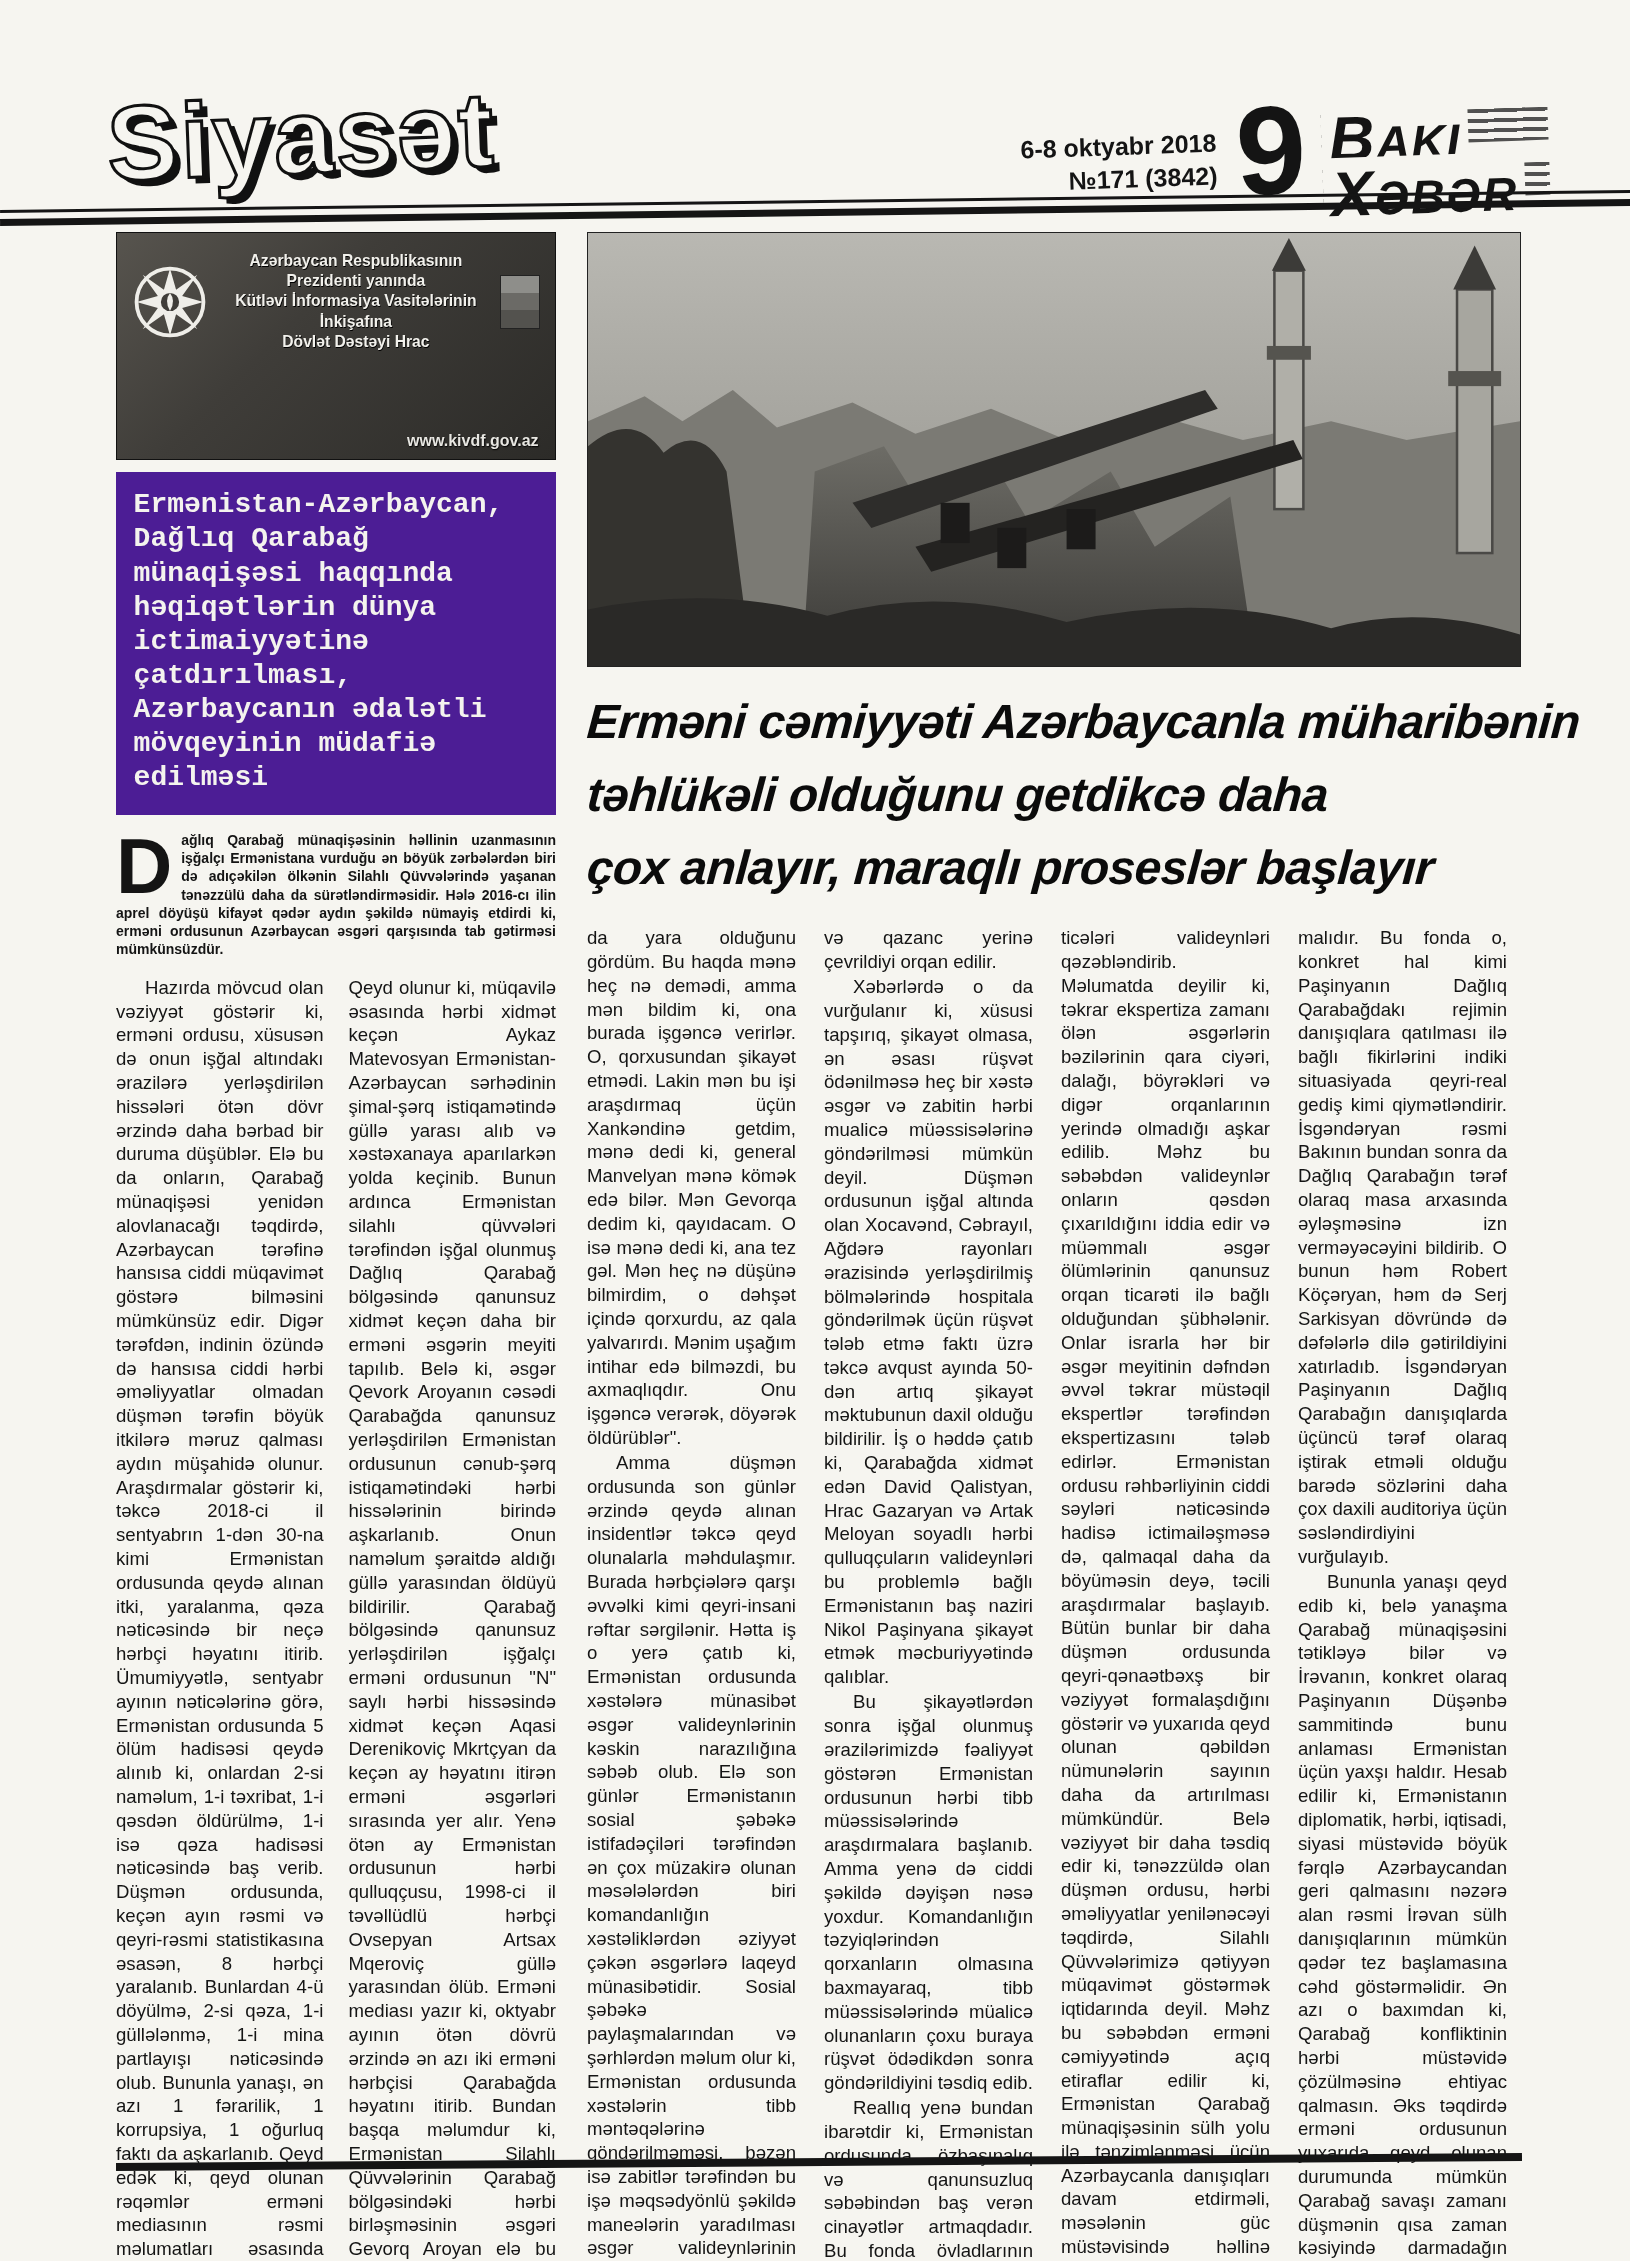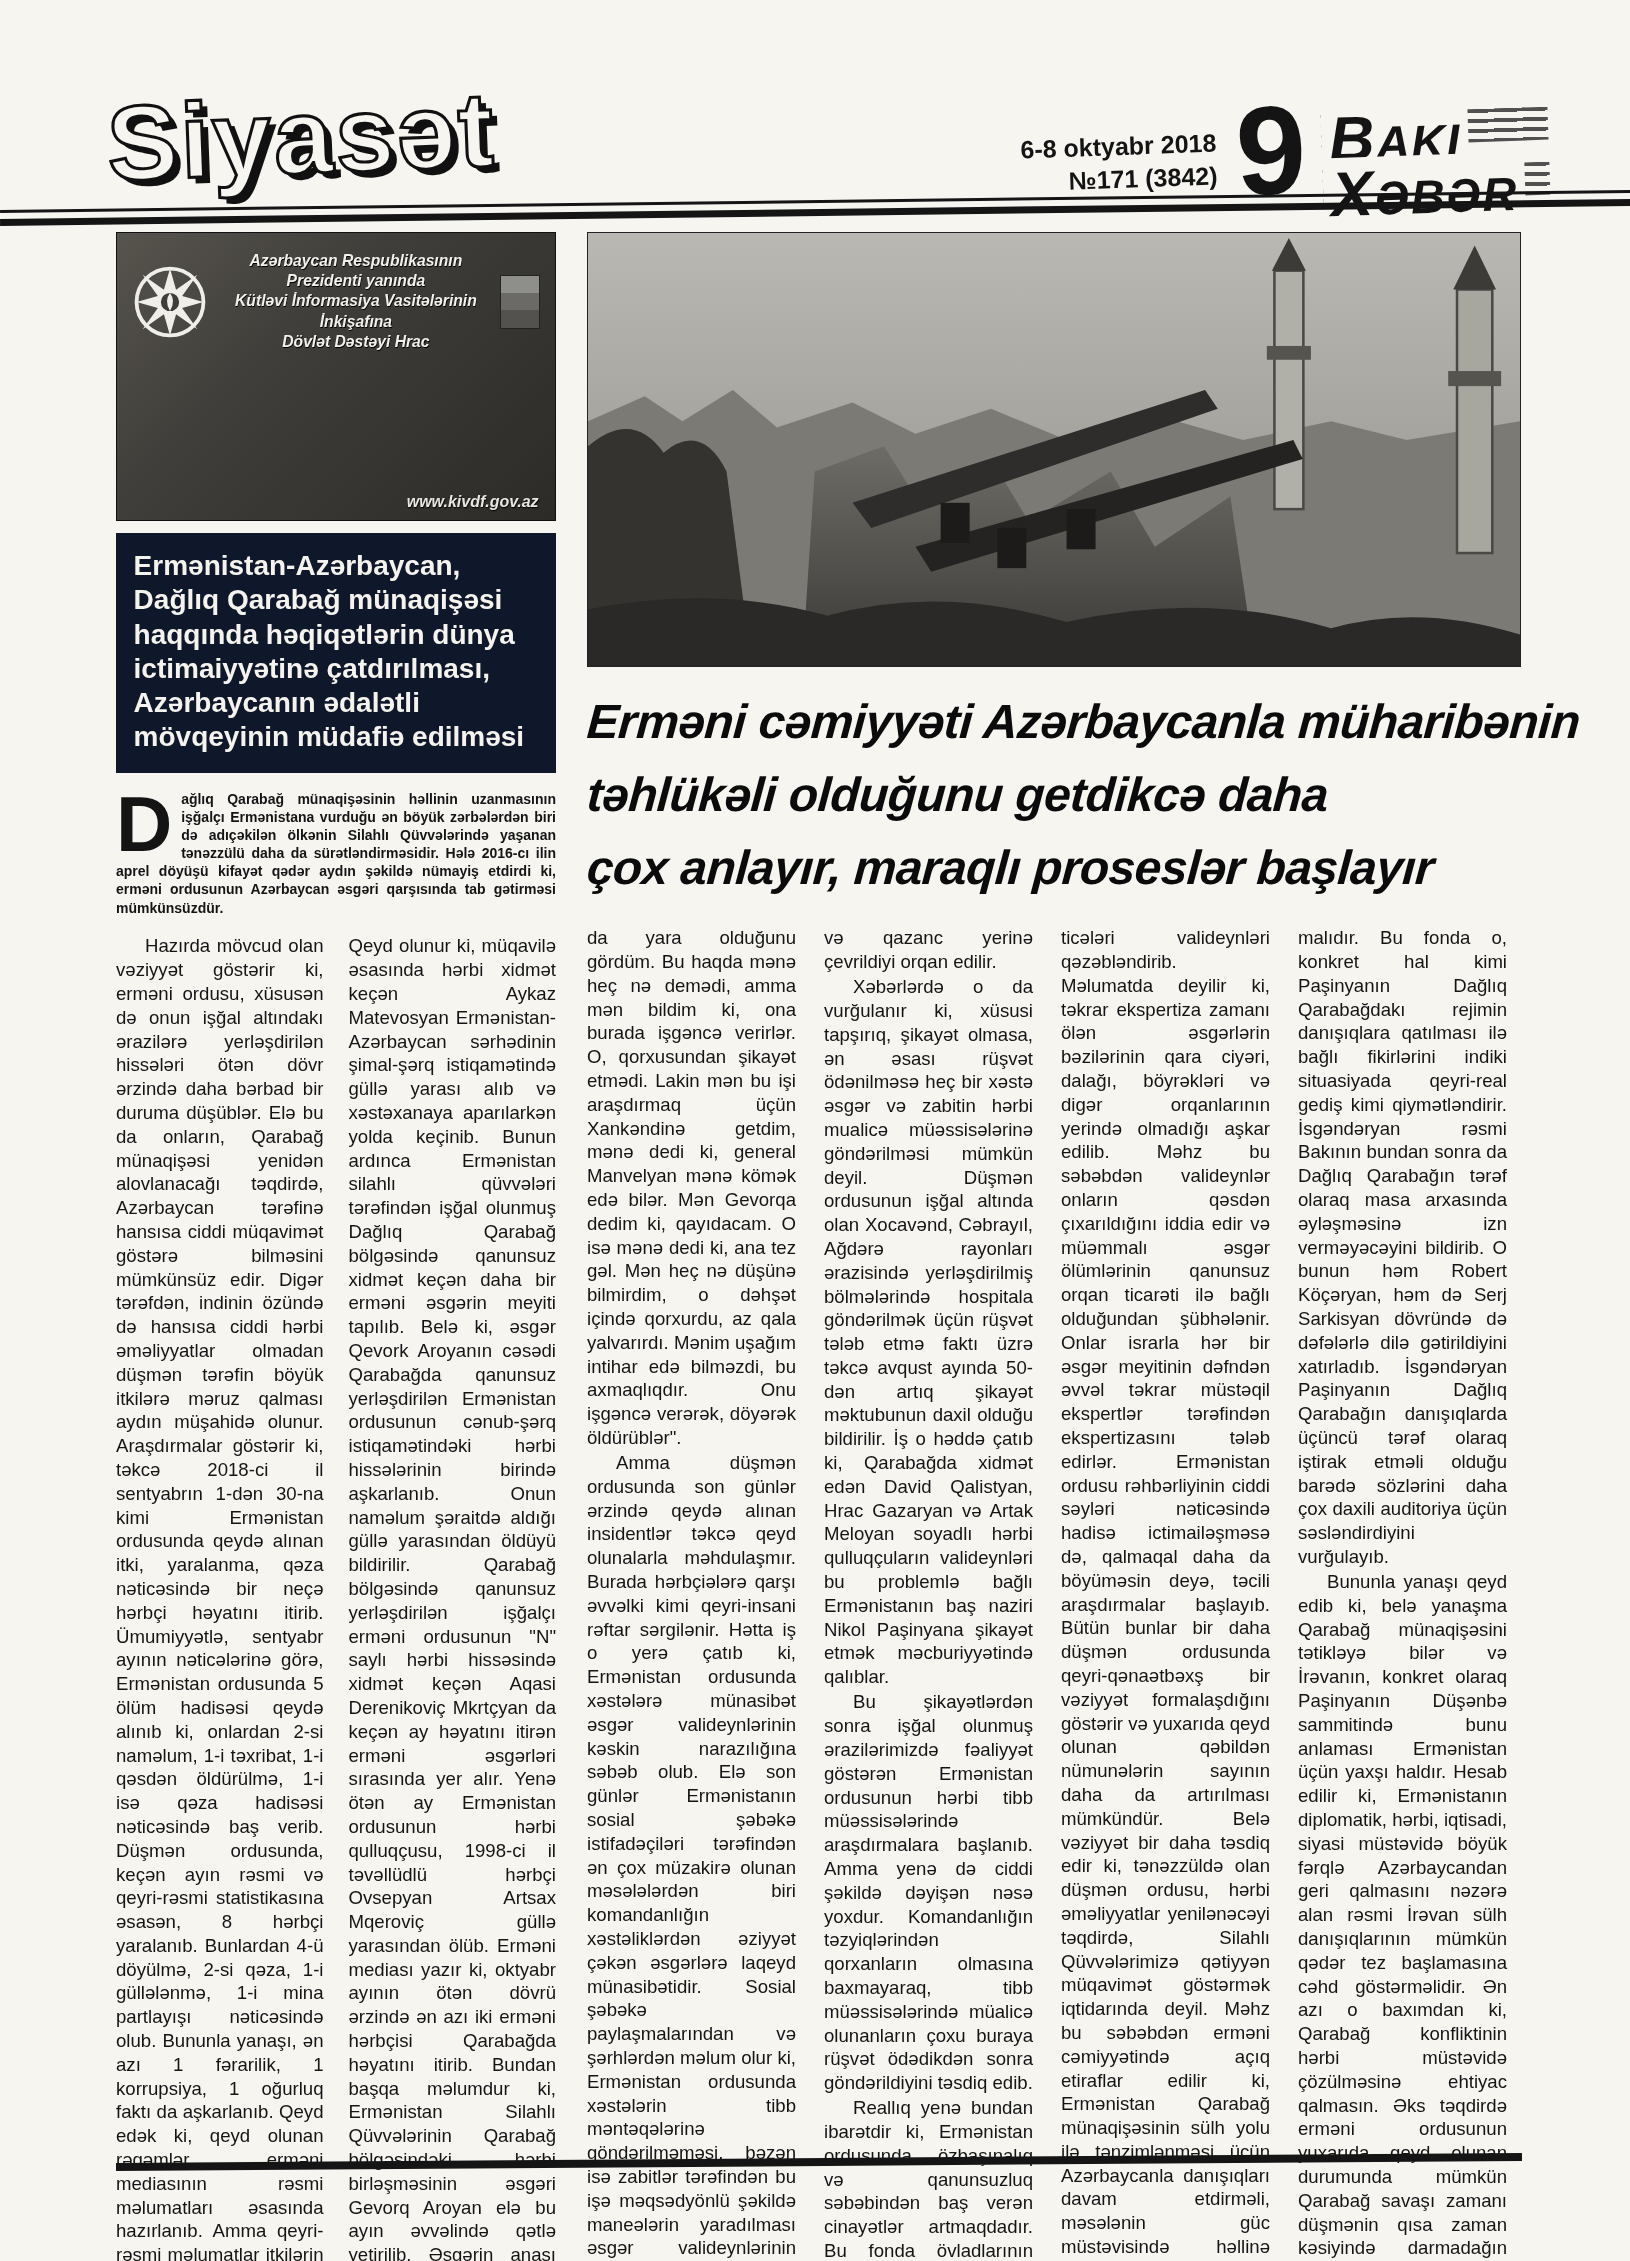--- a/index.html
+++ b/index.html
@@ -35,34 +35,34 @@
   .rule-thick { height:7px; background:#151515; margin-top:5.7px; transform:rotate(-0.7deg); }
 
   
   .content { position:absolute; left:116px; top:232px; width:1406px; }
   .cols-wrap { display:flex; }
   .left-region { width:440px; margin-right:31px; }
   .right-region { width:934px; }
 
   
   .kivdf-box {
-    width:100%; height:289px; position:relative; color:#f2f1ec;
+    width:100%; height:228px; position:relative; color:#f2f1ec;
     background:linear-gradient(135deg,#57544e 0%, #3f3d39 40%, #2c2b28 100%);
-    border:1.3px solid #111; padding:17.6px 15px; overflow:hidden;font-style:italic;
+    border:1.3px solid #111; padding:17.6px 15px; overflow:hidden;
   }
   .kivdf-top { display:flex; align-items:center; }
   .emblem { width:76px; height:76px; flex:0 0 auto; margin-right:12.6px; }
   .fund-lines { flex:1; text-align:center; font-weight:bold; font-size:15.7px; line-height:1.3; text-shadow:0.6px 0.6px 0.6px #000; }
   .flag { width:40px; height:54px; flex:0 0 auto; margin-left:8.8px; border:0.6px solid #222; }
   .flag div { height:33.33%; }
   .kivdf-logo { font-size:107px; font-weight:bold; letter-spacing:2.5px; color:#efeee9; margin:10px 0 0 38px; text-shadow:1.9px 1.9px 2.5px #000; }
   .kivdf-url { position:absolute; right:16.4px; bottom:8.8px; font-size:16px; font-weight:bold; color:#e8e7e2; text-shadow:0.6px 0.6px 1.3px #000; }
 
   
-  .subhead-box { background:#0f172a; color:#f4f3ee; margin-top:8.8px; padding:16.4px 17.6px 19px 17.6px; border-top:3.8px solid #f6f5f0; }
+  .subhead-box { background:#4c1d95; color:#f4f3ee; margin-top:8.8px; padding:16.4px 17.6px 19px 17.6px; border-top:3.8px solid #f6f5f0;font-family:Liberation Mono, monospace; }
   .subhead-box p { font-size:28px; font-weight:bold; line-height:1.22; letter-spacing:0; }
 
   
   .lead { margin-top:16.4px; font-size:14px; font-weight:bold; line-height:1.3; text-align:justify; }
   .lead::first-letter { float:left; font-size:78px; line-height:0.82; padding:3.8px 8.8px 0 0; font-weight:bold; }
 
   
   .body-cols { display:flex; margin-top:17.6px; }
   .bcol { font-size:18.6px; line-height:1.28; text-align:justify; }
   .bcol p { margin-bottom:1.3px; text-indent:29px; }

